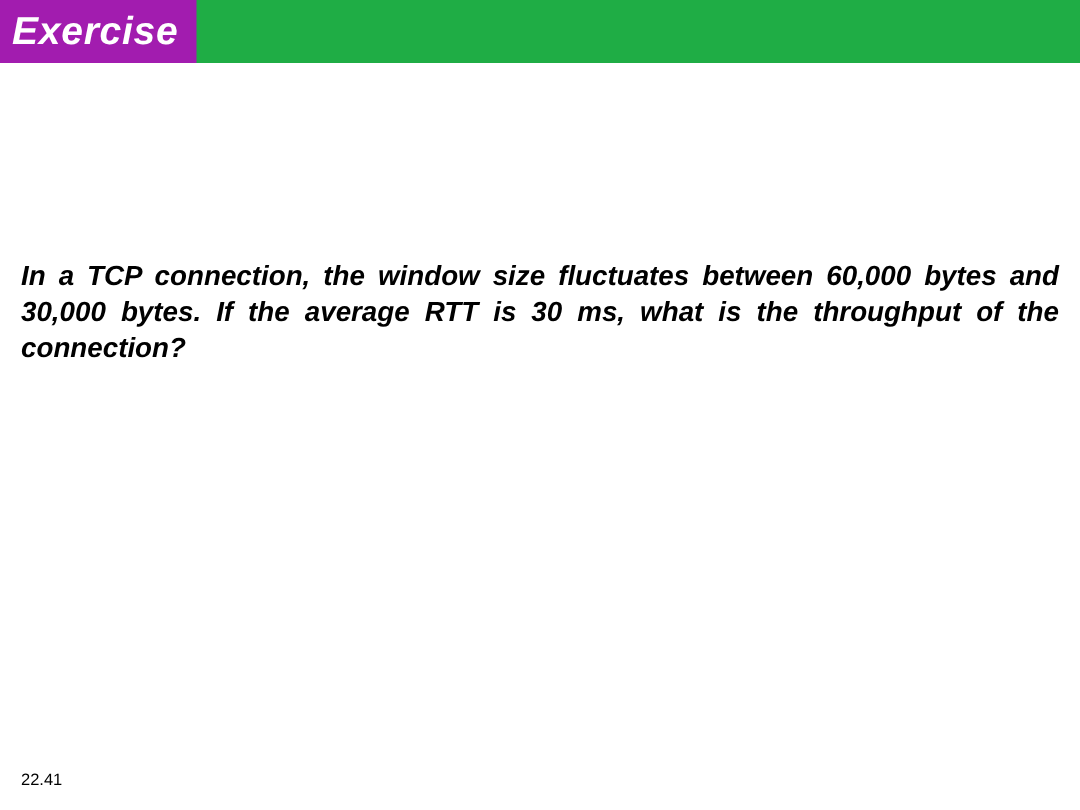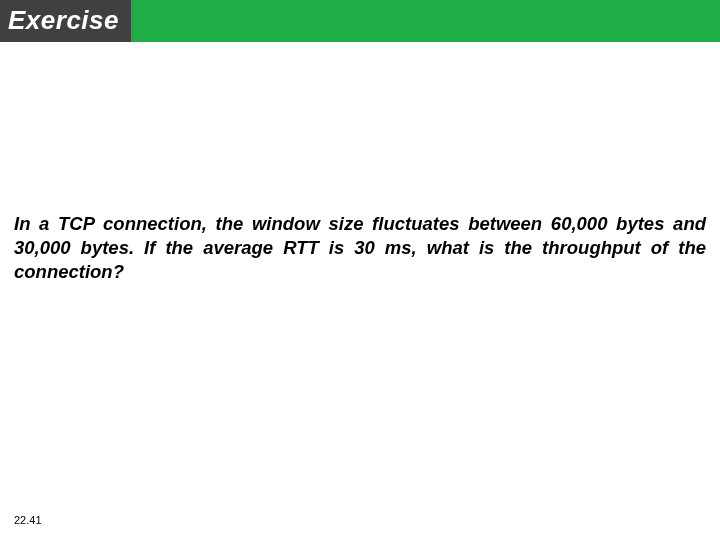--- a/index.html
+++ b/index.html
@@ -13,35 +13,34 @@
     width: 100%;
     height: 42px;
     background: #1fad45;
     position: relative;
   }
   .title-tab {
     position: absolute;
     top: 0;
     left: 0;
     height: 42px;
-    background: #404040;
+    background: #a21caf;
     color: #ffffff;
     font-style: italic;
     font-weight: bold;
     font-size: 26px;
     padding: 5px 12px 0 8px;
     font-family: Arial, Helvetica, sans-serif;
     letter-spacing: 0.5px;
   }
   .content {
     position: absolute;
     top: 172px;
     left: 14px;
     right: 14px;
-    margin-top: 40px;
   }
   .question {
     font-family: Arial, Helvetica, sans-serif;
     font-weight: bold;
     font-style: italic;
     font-size: 18.5px;
     color: #000000;
     text-align: justify;
     line-height: 1.3;
   }

